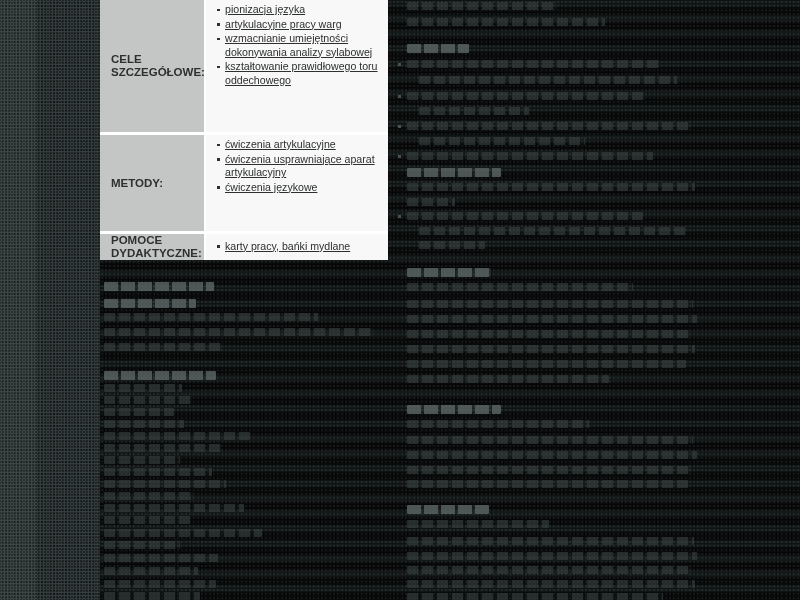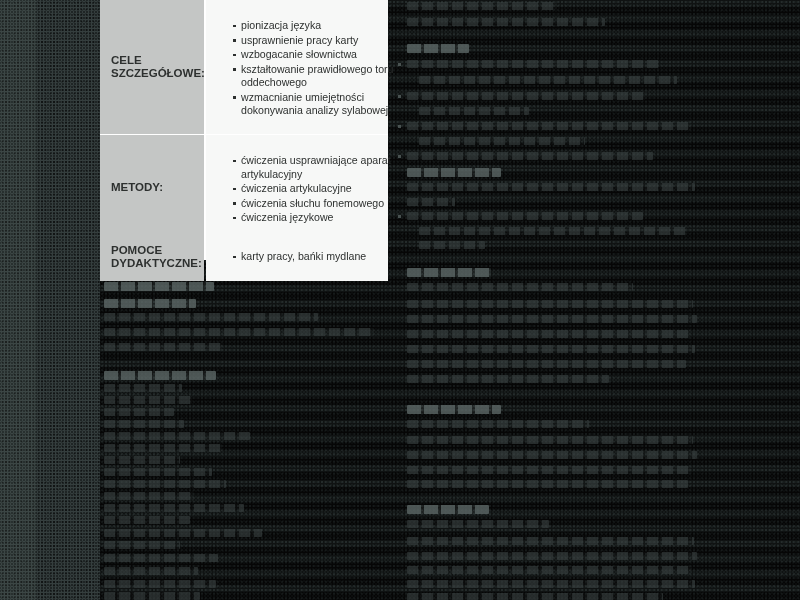--- a/index.html
+++ b/index.html
@@ -42,21 +42,21 @@
     font-weight:bold;font-size:11.5px;line-height:13px;
     display:flex;align-items:center;padding-left:11px;box-sizing:border-box;
   }
   .t-content{
     background:var(--content_cell_bg,#f7f8f7);
     color:var(--table_text,#2d302f);
     font-size:10.6px;line-height:13.5px;
     padding:3px 2px 0 2px;box-sizing:border-box;
   }
   .t-row.r2 .t-content{display:flex;align-items:center;padding-top:0;justify-content:center;}
-  .t-content ul{list-style:none;margin:16px;padding:0 0 0 8px;width:100%;}
+  .t-content ul{list-style:none;margin:0;padding:0 0 0 8px;width:100%;text-decoration:underline;}
   .t-content li{position:relative;padding-left:9px;margin-bottom:1px;}
   .t-content li::before{
     content:'';position:absolute;left:1px;top:5.5px;width:2.6px;height:2.6px;
     background:var(--table_text,#2d302f);
   }
   
   .obs-region{position:absolute;}
   .obs-line{
     position:absolute;height:8px;border-radius:1px;
     background:repeating-linear-gradient(90deg,
@@ -85,37 +85,35 @@
 
   <div class="info-table">
 
     <div class="t-row r0">
       <div class="t-label">
         <span>CELE SZCZEGÓŁOWE:</span>
       </div>
       <div class="t-content">
         <ul>
           <li>pionizacja języka</li>
-          <li>usprawnienie pracy karty</li>
-          <li>wzbogacanie słownictwa</li>
+          <li>artykulacyjne pracy warg</li>
+          <li>wzmacnianie umiejętności dokonywania analizy sylabowej</li>
           <li>kształtowanie prawidłowego toru oddechowego</li>
-          <li>wzmacnianie umiejętności dokonywania analizy sylabowej</li>
         </ul>
       </div>
     </div>
 
     <div class="t-row r1">
       <div class="t-label">
         <span>METODY:</span>
       </div>
       <div class="t-content">
         <ul>
+          <li>ćwiczenia artykulacyjne</li>
           <li>ćwiczenia usprawniające aparat artykulacyjny</li>
-          <li>ćwiczenia artykulacyjne</li>
-          <li>ćwiczenia słuchu fonemowego</li>
           <li>ćwiczenia językowe</li>
         </ul>
       </div>
     </div>
 
     <div class="t-row r2">
       <div class="t-label">
         <span>POMOCE DYDAKTYCZNE:</span>
       </div>
       <div class="t-content">

